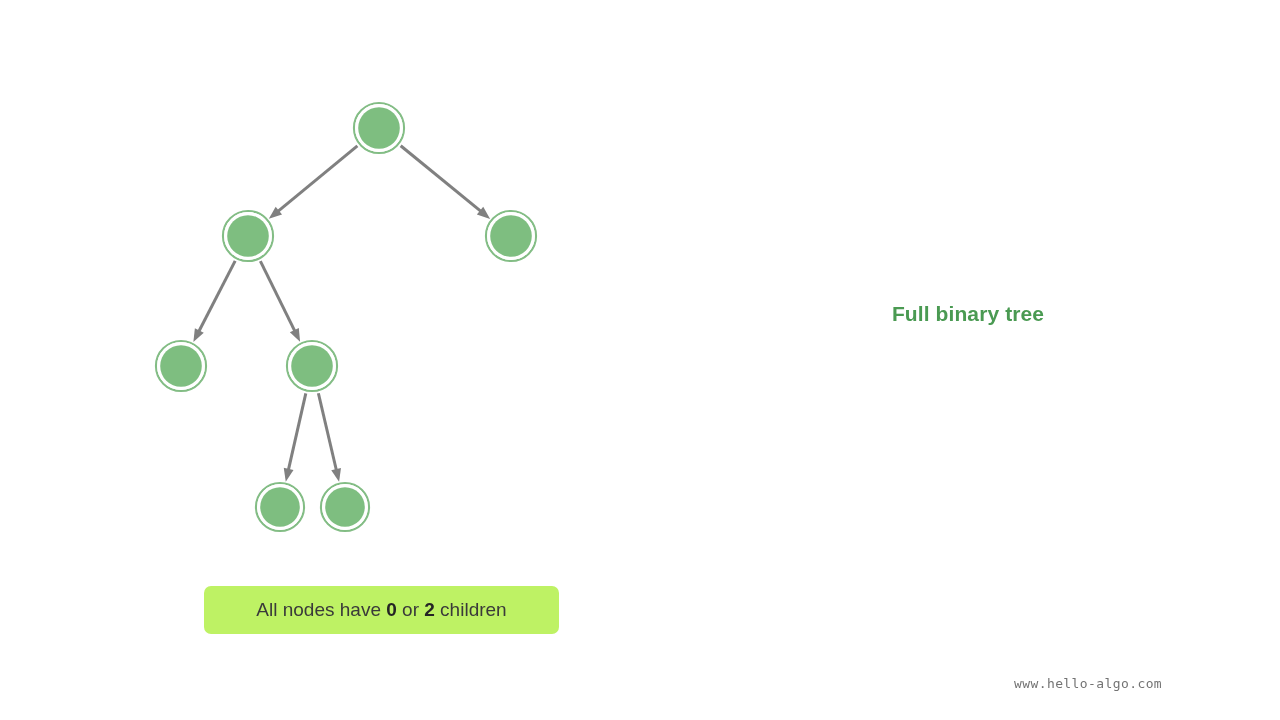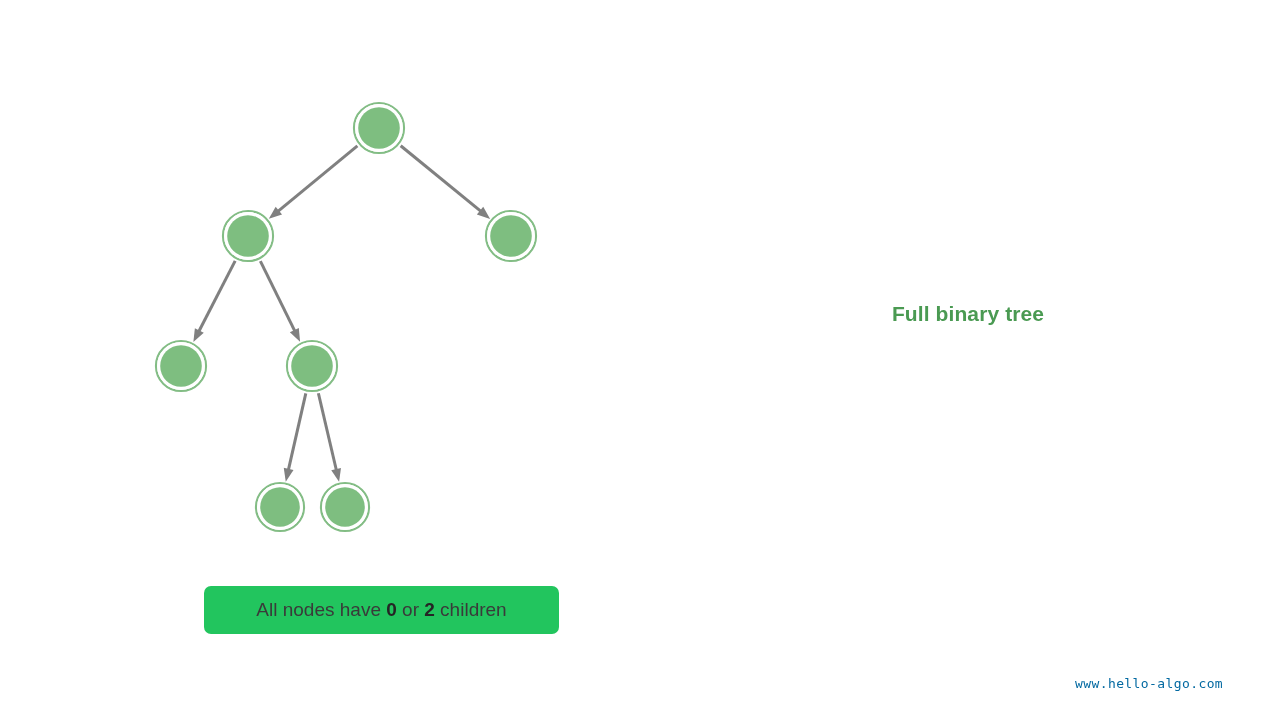--- a/index.html
+++ b/index.html
@@ -39,42 +39,42 @@
     color: #4a9a52;
     letter-spacing: 0.1px;
     white-space: nowrap;
   }
   #caption-box {
     position: absolute;
     left: 204px;
     top: 586px;
     width: 355px;
     height: 48px;
-    background: #22c55e;
+    background: #bef264;
     border-radius: 7px;
     display: flex;
     align-items: center;
     justify-content: center;
   }
   #caption-text {
     font-size: 19px;
     color: #3a3a3a;
     white-space: nowrap;
   }
   #caption-text b {
     font-weight: bold;
     color: #252525;
   }
   #watermark {
     position: absolute;
-    left: 1075px;
+    left: 1014px;
     top: 676px;
     font-family: "DejaVu Sans Mono", "Liberation Mono", monospace;
     font-size: 13px;
-    color: #0369a1;
+    color: #737373;
     letter-spacing: 0.4px;
     white-space: nowrap;
   }
 </style>
 </head>
 <body>
 
 <div id="stage">
 
   <svg id="tree-svg" viewBox="0 0 1280 720" xmlns="http://www.w3.org/2000/svg">

